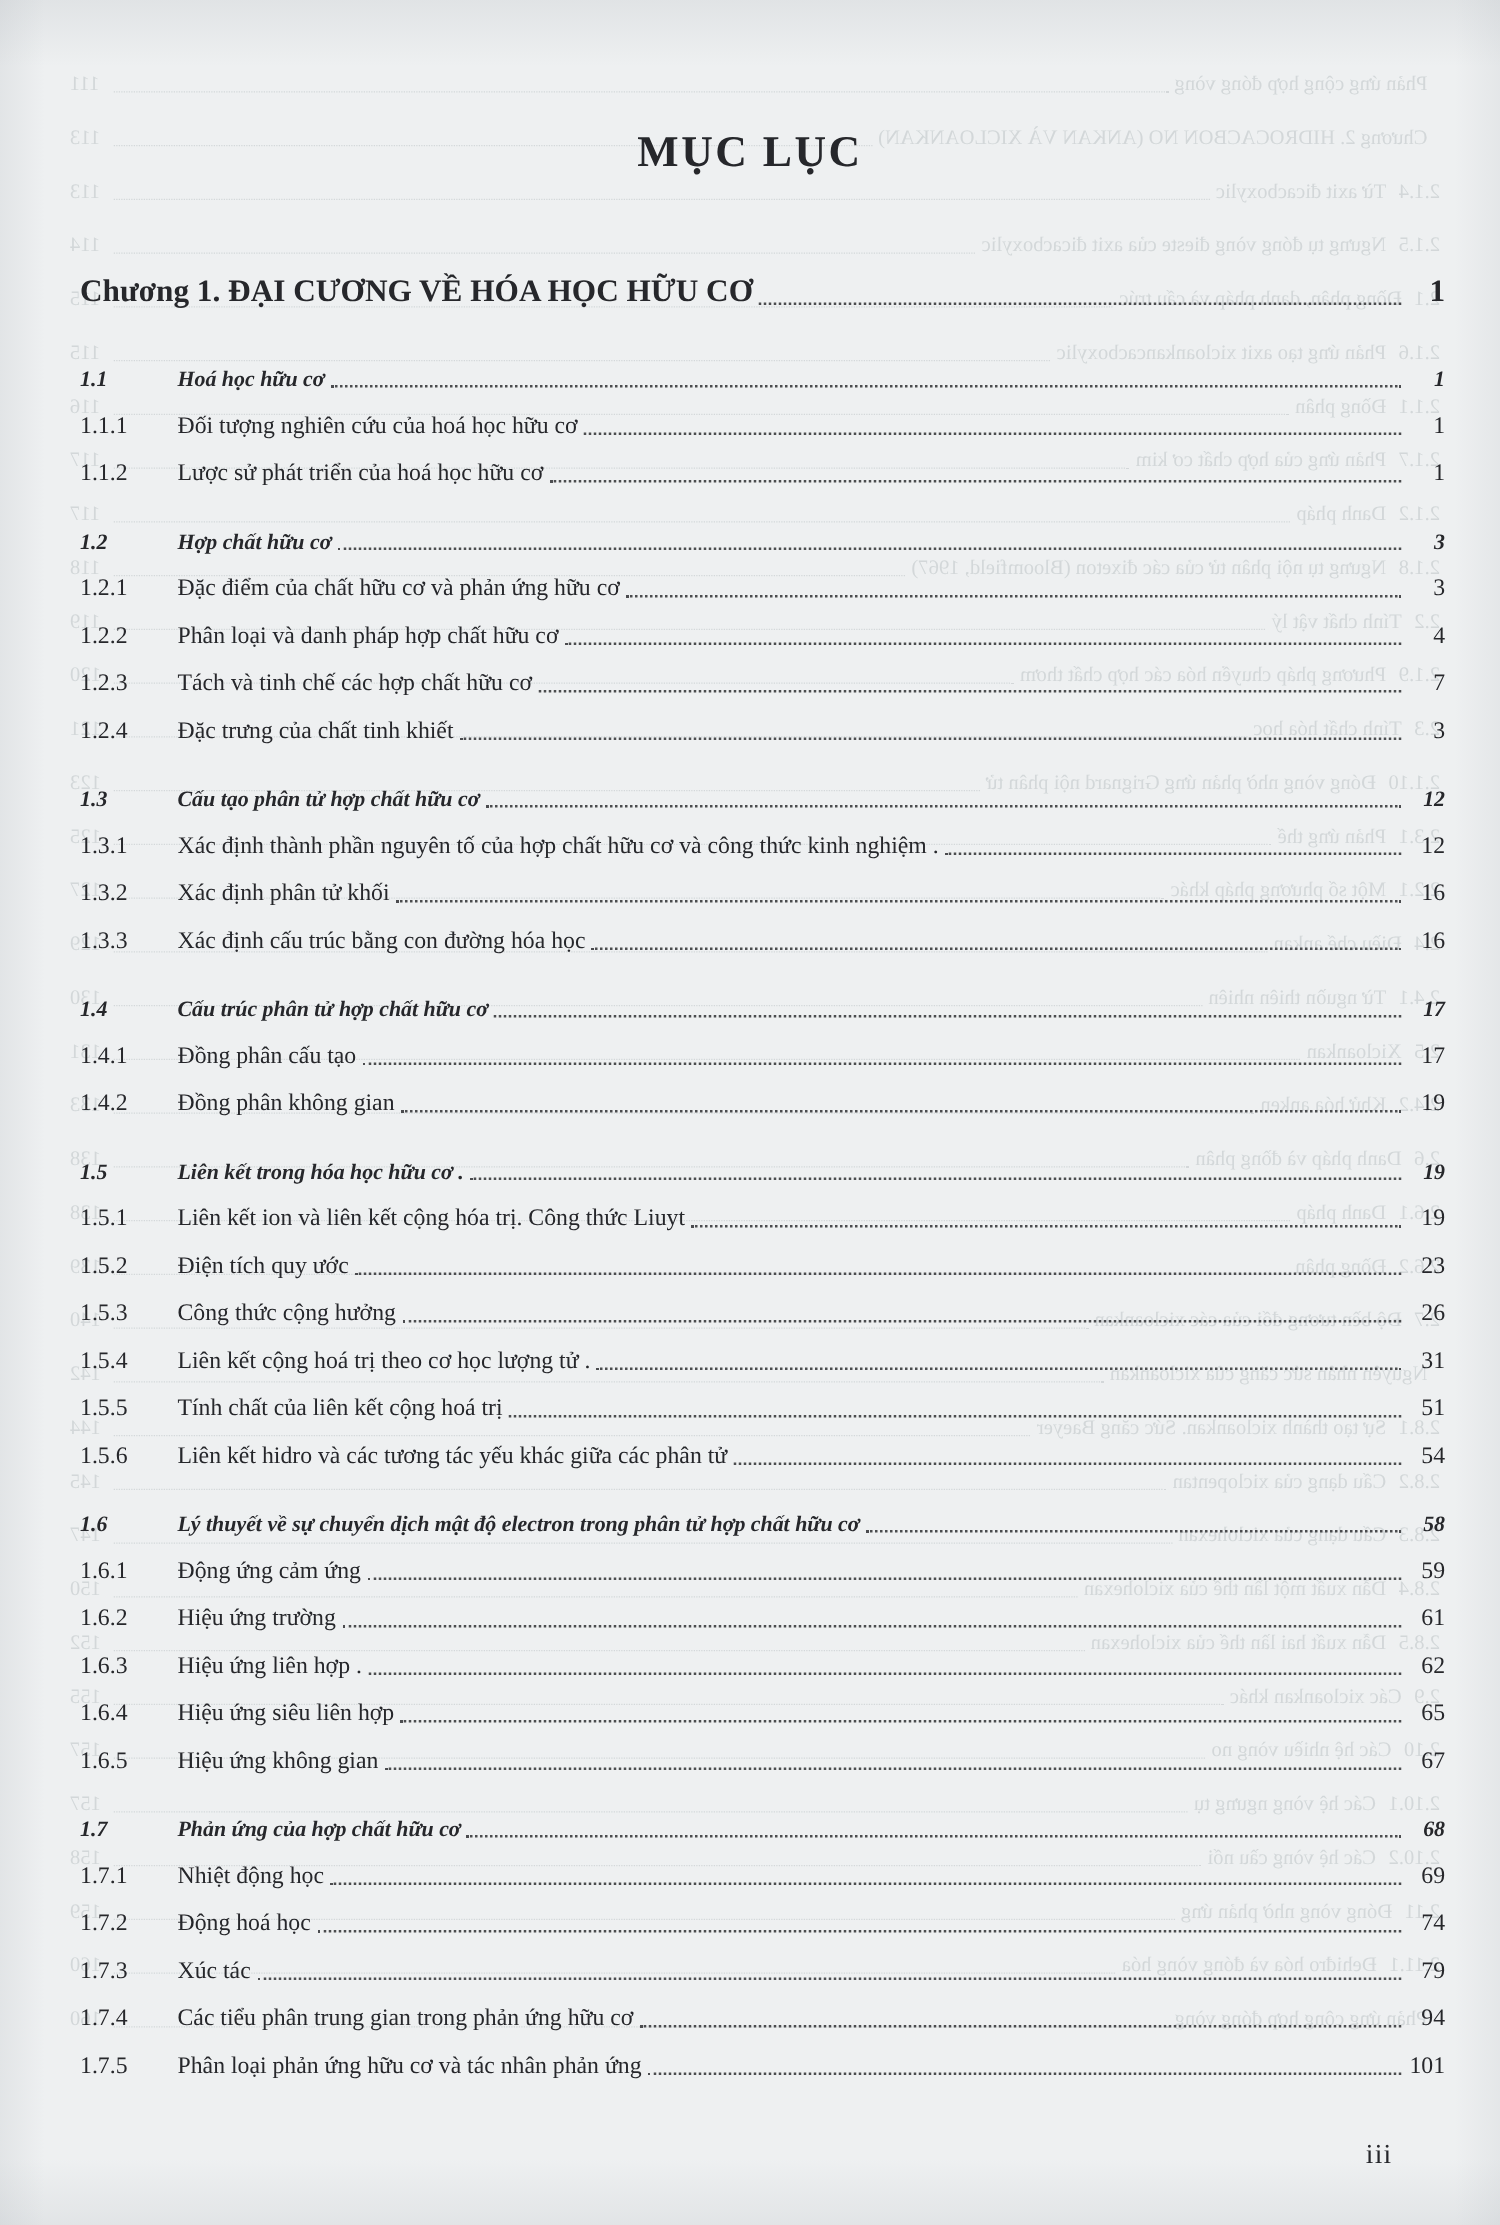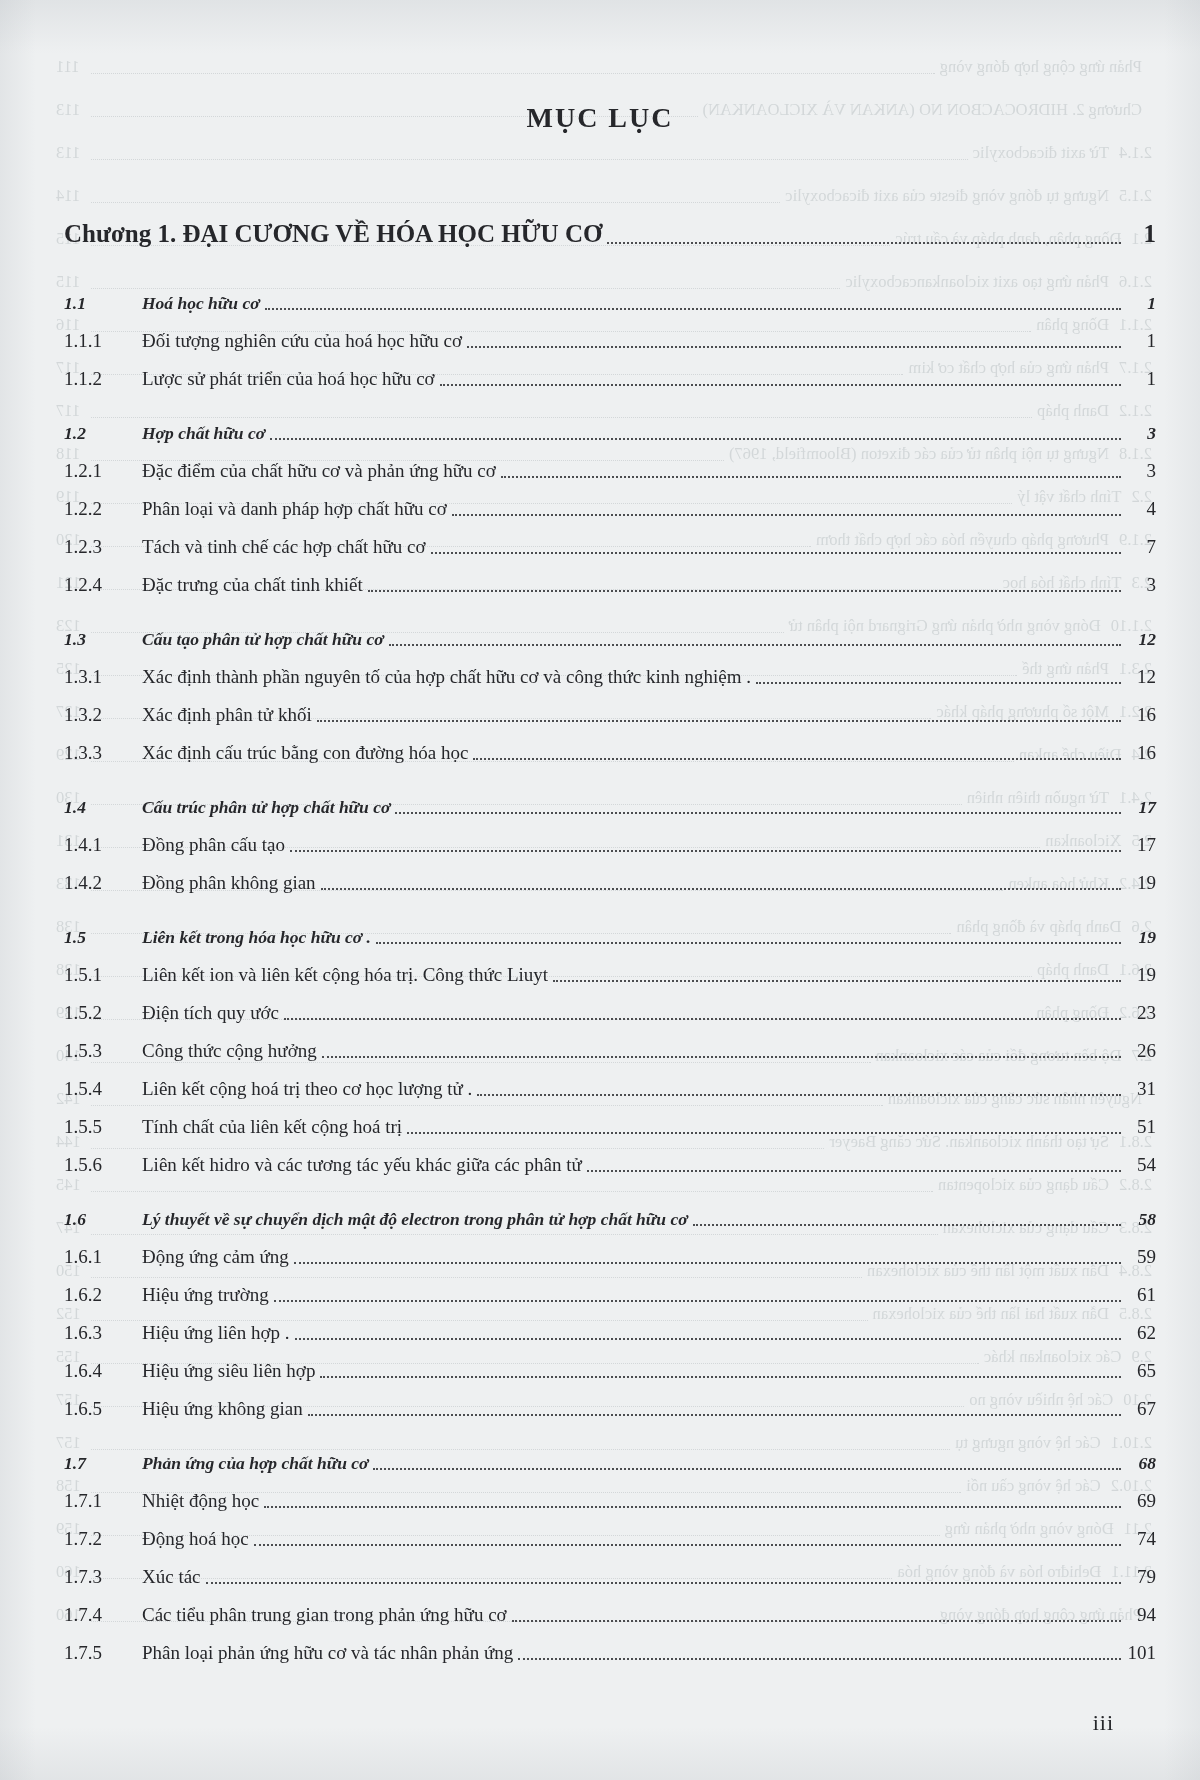--- a/index.html
+++ b/index.html
@@ -11,21 +11,21 @@
   }
   
   .scan-shade{
     position:absolute;inset:0;pointer-events:none;
     background:
       linear-gradient(90deg, rgba(170,176,182,.18) 0%, rgba(170,176,182,0) 3%, rgba(170,176,182,0) 97%, rgba(170,176,182,.15) 100%),
       linear-gradient(180deg, rgba(170,176,182,.20) 0%, rgba(170,176,182,0) 3%, rgba(170,176,182,0) 97%, rgba(170,176,182,.18) 100%);
   }
   .page-title{
     position:absolute;top:102px;left:0;right:0;text-align:center;
-    font-size:28px;font-weight:bold;letter-spacing:2px;
+    font-size:35px;font-weight:bold;letter-spacing:2px;
   }
   .toc{position:absolute;top:206px;left:64px;right:44px;}
   .chapter-row{
     display:flex;align-items:flex-end;height:42px;margin-bottom:28px;
     font-weight:bold;font-size:25px;
   }
   .row{display:flex;align-items:flex-end;height:38px;font-size:19px;}
   .row.section{margin-top:16px;font-weight:bold;font-size:17.5px;font-style:italic;}
   .num{flex:none;width:78px;}
   .entry-title{flex:none;max-width:860px;white-space:nowrap;}

